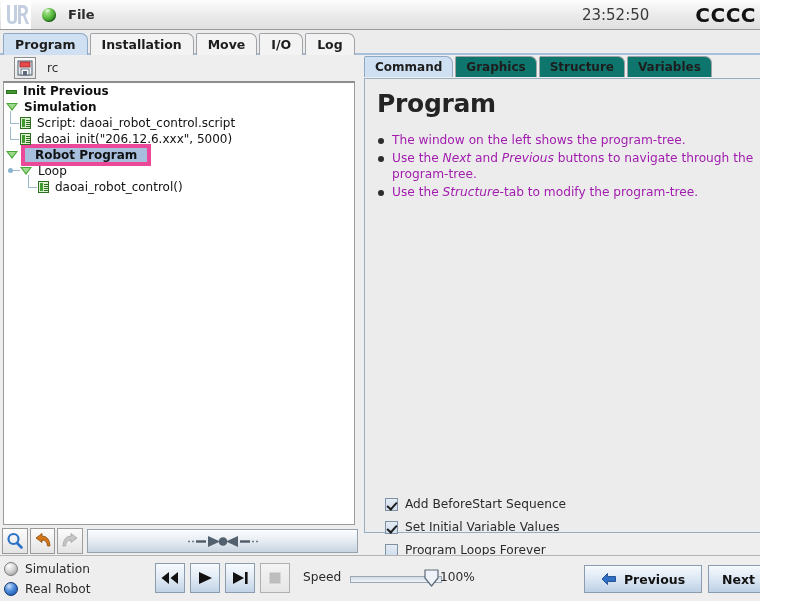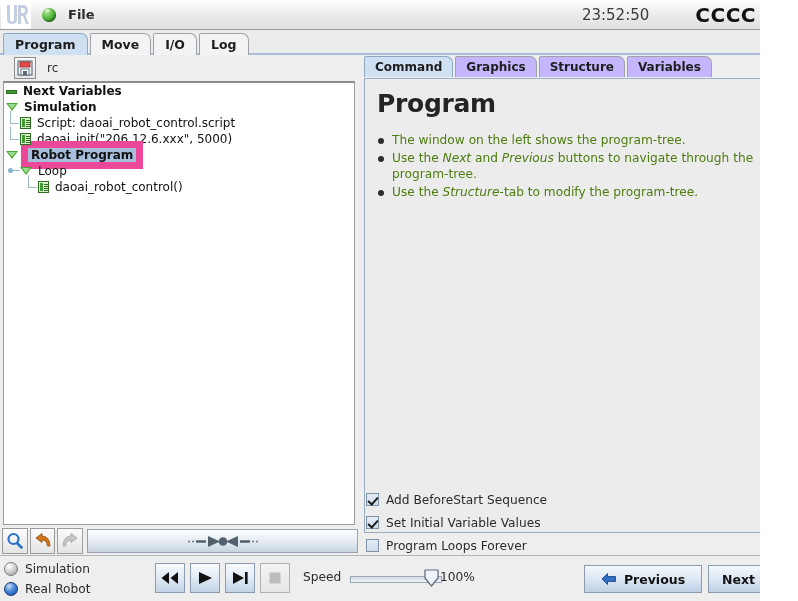--- a/index.html
+++ b/index.html
@@ -188,22 +188,22 @@
     font-size: 12px;
     color: #111111;
     white-space: nowrap;
     cursor: default;
     padding-left: 2px;
   }
   .trow .lbl { padding: 0 2px; }
   .trow.bold .lbl { font-weight: bold; }
   .trow.sel .lbl {
     background: #a8bedd;
-    border: 7px solid #ec4899;
-    padding: 0 3px;
+    border: 4px solid #ec4899;
+    padding: 0 10px;
     margin: 0 -1px;
     font-weight: bold;
   }
   .ind { display: inline-block; flex: none; }
   
   .ic-minus {
     width: 11px; height: 11px;
     margin-right: 4px;
     position: relative;
     flex: none;
@@ -324,21 +324,21 @@
   }
   .stab {
     height: 21px;
     padding: 0 10px;
     margin-right: 2px;
     display: flex;
     align-items: center;
     font-size: 12px;
     font-weight: bold;
     color: #1d1d1d;
-    background: #c4b5fd;
+    background: #0f766e;
     border: 1px solid #9fa3a7;
     border-bottom: none;
     border-radius: 2px 7px 0 0;
     cursor: pointer;
     box-sizing: border-box;
   }
   .stab.active {
     background: #cfe0f2;
     border-color: #8fa8c4;
   }
@@ -356,21 +356,21 @@
     font-weight: bold;
     color: #242424;
     letter-spacing: -0.3px;
     margin: 2px 0 14px 2px;
   }
   .bullets {
     margin: 0;
     padding: 0;
     list-style: none;
     font-size: 12.2px;
-    color: #4d7c0f;
+    color: #a21caf;
     line-height: 16.5px;
   }
   .bullets li {
     position: relative;
     padding-left: 17px;
     margin-bottom: 1px;
   }
   .bullets li::before {
     content: "";
     position: absolute;
@@ -382,25 +382,26 @@
   .bullets em { font-style: italic; }
 
   .checks {
     position: absolute;
     left: 366px; top: 488px;
     width: 300px;
     box-sizing: border-box;
   }
   .chkrow {
     display: flex;
-    align-items: center;
+    align-items: flex-end;
     height: 23px;
     font-size: 12.2px;
     color: #2b2b2b;
     cursor: pointer;
+    padding-left: 19px;
   }
   .chkbox {
     width: 13px; height: 13px;
     margin-right: 7px;
     flex: none;
     border: 1px solid #7e91a5;
     background: linear-gradient(to bottom, #e4ecf5, #cfdcea);
     box-sizing: border-box;
     position: relative;
   }
@@ -569,20 +570,21 @@
     <div class="globe-icon"></div>
     <div class="file-menu">File</div>
     <div class="tb-spacer"></div>
     <div class="clock">23:52:50</div>
     <div class="brand">CCCC</div>
     <div class="help-btn">?</div>
   </div>
 
   <div class="maintabs">
     <div class="mtab active">Program</div>
+    <div class="mtab">Installation</div>
     <div class="mtab">Move</div>
     <div class="mtab">I/O</div>
     <div class="mtab">Log</div>
   </div>
 
   <div class="leftpanel">
 
     <div class="file-toolbar">
       <div class="save-btn">
         <svg width="16" height="16" viewBox="0 0 16 16">
@@ -592,21 +594,21 @@
           <rect x="6" y="11" width="4" height="4" fill="#5a6a7a"></rect>
         </svg>
       </div>
       <div class="filename">rc</div>
     </div>
 
     <div class="treebox">
 
       <div class="trow bold">
         <span class="ic-minus"></span>
-        <span class="lbl">Next Variables</span>
+        <span class="lbl">Init Previous</span>
       </div>
 
       <div class="trow bold">
         <span class="ic-tri"></span>
         <span class="lbl">Simulation</span>
       </div>
 
       <div class="trow">
         <span class="ic-elbow"></span>
         <span class="ic-doc"></span>

